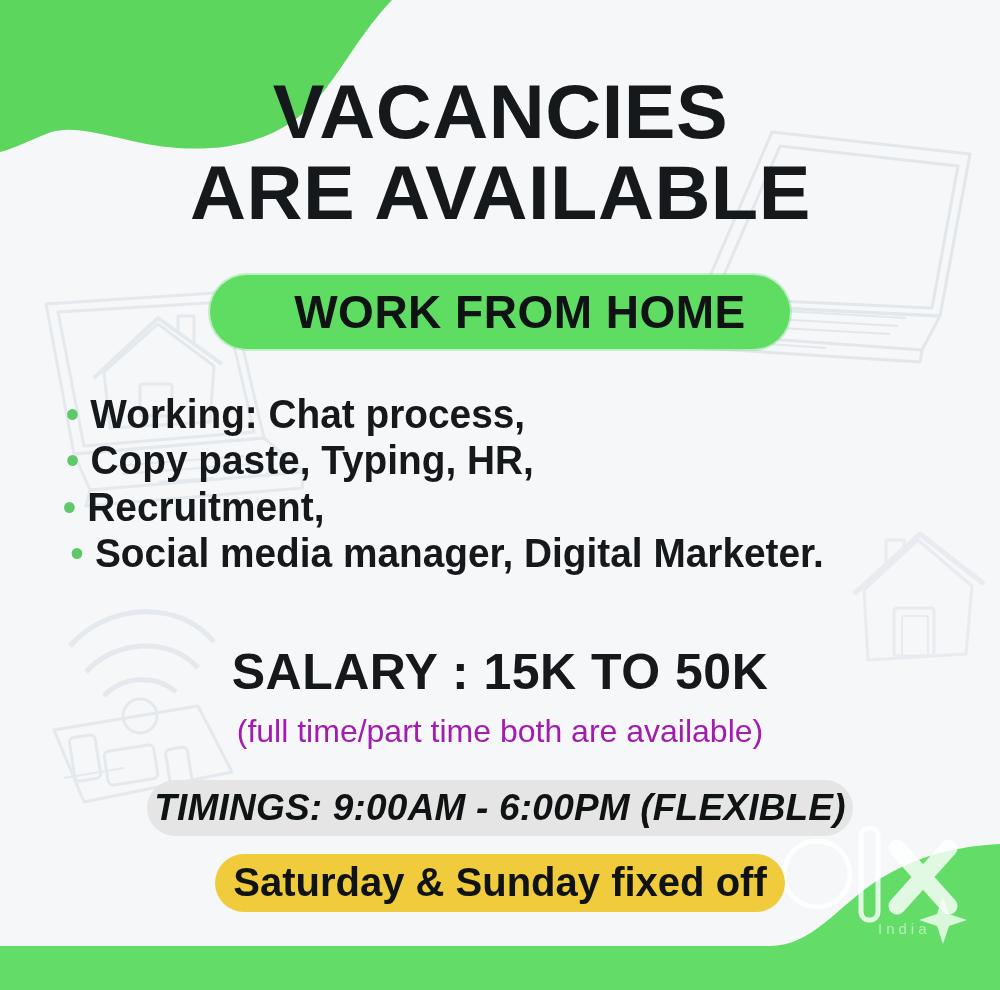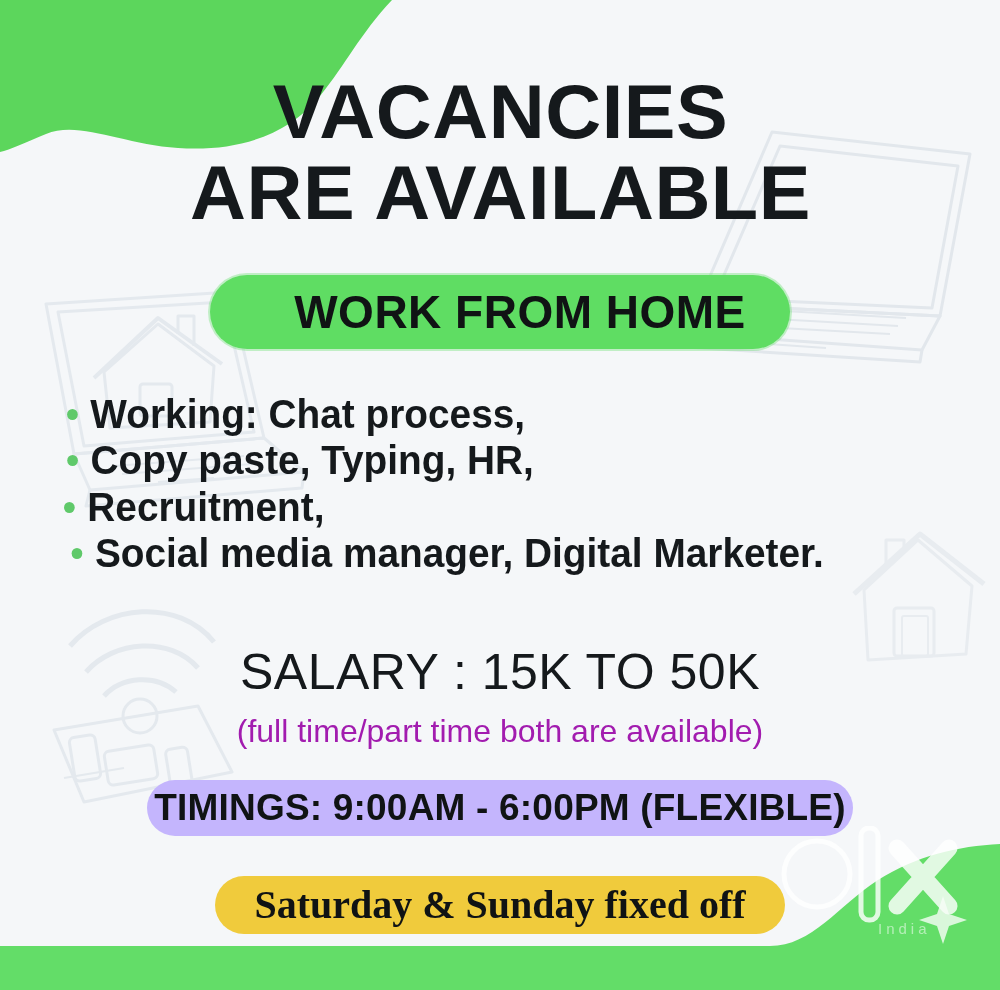--- a/index.html
+++ b/index.html
@@ -102,49 +102,49 @@
     height: 11px;
     border-radius: 50%;
     background: #5fc96a;
     position: relative;
     top: -8px;
   }
 
   .salary {
     margin-top: 42px;
     color: #15191c;
-    font-weight: 400;
+    font-weight: 700;
     font-size: 50px;
     letter-spacing: 0.5px;
     white-space: nowrap;
   }
   .salary-note {
     margin-top: 4px;
     color: #a21caf;
     font-weight: 400;
     font-size: 32px;
     white-space: nowrap;
   }
 
   .pill-timings {
     margin-top: 22px;
     width: 706px;
     height: 56px;
-    background: #c4b5fd;
+    background: #e5e5e5;
     font-size: 37px;
     letter-spacing: 0.2px;
+    font-style: italic;
   }
 
   .pill-weekend {
-    margin-top: 32px;
+    margin-top: 10px;
     width: 570px;
     height: 58px;
     background: #f0cb3c;
     font-size: 40px;
-    font-family: Liberation Serif, serif;
   }
 
   
   .watermark {
     position: absolute;
     right: 12px;
     bottom: 44px;
     width: 215px;
     height: 120px;
     opacity: 0.95;

